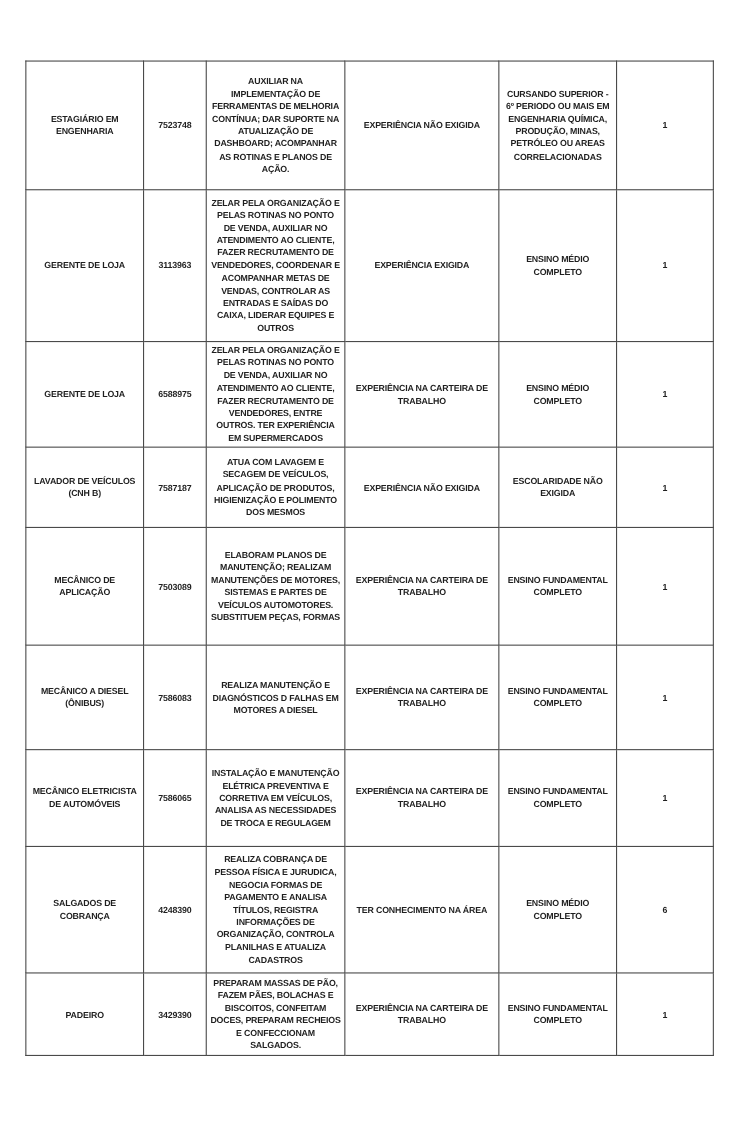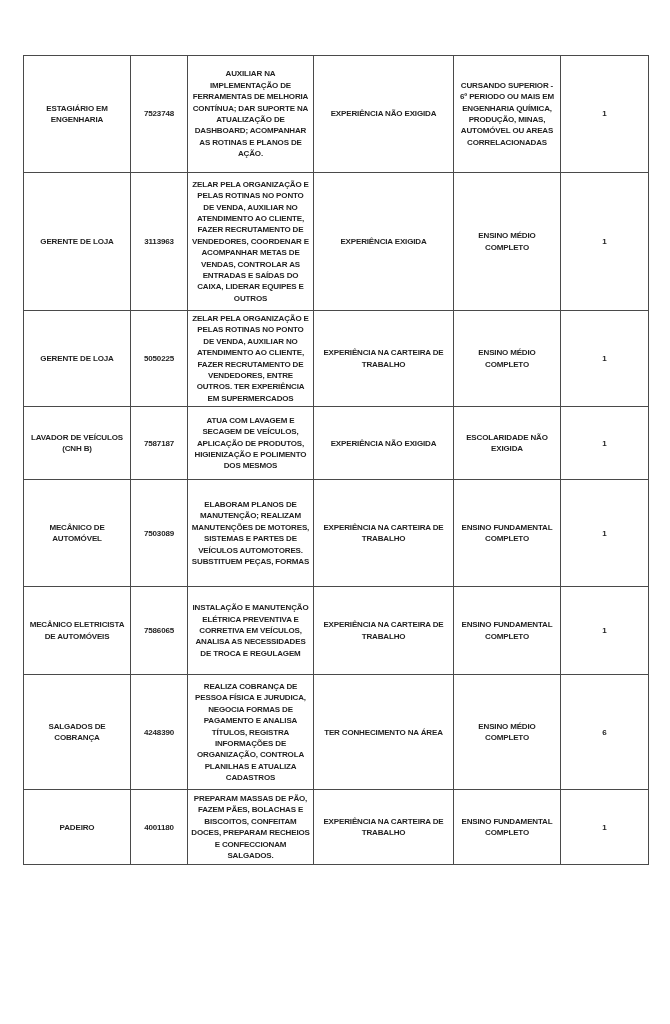--- a/index.html
+++ b/index.html
@@ -49,51 +49,59 @@
       <col style="width:140px">
       <col style="width:107px">
       <col style="width:88px">
     </colgroup>
     <tbody>
         <tr class="job-row" style="height: 117px;">
     <td>ESTAGIÁRIO EM ENGENHARIA</td>
     <td>7523748</td>
     <td>AUXILIAR NA IMPLEMENTAÇÃO DE FERRAMENTAS DE MELHORIA CONTÍNUA; DAR SUPORTE NA ATUALIZAÇÃO DE DASHBOARD; ACOMPANHAR AS ROTINAS E PLANOS DE AÇÃO.</td>
     <td>EXPERIÊNCIA NÃO EXIGIDA</td>
-    <td>CURSANDO SUPERIOR - 6º PERIODO OU MAIS EM ENGENHARIA QUÍMICA, PRODUÇÃO, MINAS, AUTOMÓVEL OU AREAS CORRELACIONADAS</td>
+    <td>CURSANDO SUPERIOR - 6º PERIODO OU MAIS EM ENGENHARIA QUÍMICA, PRODUÇÃO, MINAS, PETRÓLEO OU AREAS CORRELACIONADAS</td>
     <td>1</td>
   </tr>
         <tr class="job-row" style="height: 138px;">
     <td>GERENTE DE LOJA</td>
     <td>3113963</td>
     <td>ZELAR PELA ORGANIZAÇÃO E PELAS ROTINAS NO PONTO DE VENDA, AUXILIAR NO ATENDIMENTO AO CLIENTE, FAZER RECRUTAMENTO DE VENDEDORES, COORDENAR E ACOMPANHAR METAS DE VENDAS, CONTROLAR AS ENTRADAS E SAÍDAS DO CAIXA, LIDERAR EQUIPES E OUTROS</td>
     <td>EXPERIÊNCIA EXIGIDA</td>
     <td>ENSINO MÉDIO COMPLETO</td>
     <td>1</td>
   </tr>
         <tr class="job-row" style="height: 95px;">
     <td>GERENTE DE LOJA</td>
-    <td>5050225</td>
+    <td>6588975</td>
     <td>ZELAR PELA ORGANIZAÇÃO E PELAS ROTINAS NO PONTO DE VENDA, AUXILIAR NO ATENDIMENTO AO CLIENTE, FAZER RECRUTAMENTO DE VENDEDORES, ENTRE OUTROS. TER EXPERIÊNCIA EM SUPERMERCADOS</td>
     <td>EXPERIÊNCIA NA CARTEIRA DE TRABALHO</td>
     <td>ENSINO MÉDIO COMPLETO</td>
     <td>1</td>
   </tr>
         <tr class="job-row" style="height: 73px;">
     <td>LAVADOR DE VEÍCULOS (CNH B)</td>
     <td>7587187</td>
     <td>ATUA COM LAVAGEM E SECAGEM DE VEÍCULOS, APLICAÇÃO DE PRODUTOS, HIGIENIZAÇÃO E POLIMENTO DOS MESMOS</td>
     <td>EXPERIÊNCIA NÃO EXIGIDA</td>
     <td>ESCOLARIDADE NÃO EXIGIDA</td>
     <td>1</td>
   </tr>
         <tr class="job-row" style="height: 107px;">
-    <td>MECÂNICO DE AUTOMÓVEL</td>
+    <td>MECÂNICO DE APLICAÇÃO</td>
     <td>7503089</td>
     <td>ELABORAM PLANOS DE MANUTENÇÃO; REALIZAM MANUTENÇÕES DE MOTORES, SISTEMAS E PARTES DE VEÍCULOS AUTOMOTORES. SUBSTITUEM PEÇAS, FORMAS</td>
+    <td>EXPERIÊNCIA NA CARTEIRA DE TRABALHO</td>
+    <td>ENSINO FUNDAMENTAL COMPLETO</td>
+    <td>1</td>
+  </tr>
+        <tr class="job-row" style="height: 95px;">
+    <td>MECÂNICO A DIESEL (ÔNIBUS)</td>
+    <td>7586083</td>
+    <td>REALIZA MANUTENÇÃO E DIAGNÓSTICOS D FALHAS EM MOTORES A DIESEL</td>
     <td>EXPERIÊNCIA NA CARTEIRA DE TRABALHO</td>
     <td>ENSINO FUNDAMENTAL COMPLETO</td>
     <td>1</td>
   </tr>
         <tr class="job-row" style="height: 88px;">
     <td>MECÂNICO ELETRICISTA DE AUTOMÓVEIS</td>
     <td>7586065</td>
     <td>INSTALAÇÃO E MANUTENÇÃO ELÉTRICA PREVENTIVA E CORRETIVA EM VEÍCULOS, ANALISA AS NECESSIDADES DE TROCA E REGULAGEM</td>
     <td>EXPERIÊNCIA NA CARTEIRA DE TRABALHO</td>
     <td>ENSINO FUNDAMENTAL COMPLETO</td>
@@ -102,21 +110,21 @@
         <tr class="job-row" style="height: 115px;">
     <td>SALGADOS DE COBRANÇA</td>
     <td>4248390</td>
     <td>REALIZA COBRANÇA DE PESSOA FÍSICA E JURUDICA, NEGOCIA FORMAS DE PAGAMENTO E ANALISA TÍTULOS, REGISTRA INFORMAÇÕES DE ORGANIZAÇÃO, CONTROLA PLANILHAS E ATUALIZA CADASTROS</td>
     <td>TER CONHECIMENTO NA ÁREA</td>
     <td>ENSINO MÉDIO COMPLETO</td>
     <td>6</td>
   </tr>
         <tr class="job-row" style="height: 75px;">
     <td>PADEIRO</td>
-    <td>4001180</td>
+    <td>3429390</td>
     <td>PREPARAM MASSAS DE PÃO, FAZEM PÃES, BOLACHAS E BISCOITOS, CONFEITAM DOCES, PREPARAM RECHEIOS E CONFECCIONAM SALGADOS.</td>
     <td>EXPERIÊNCIA NA CARTEIRA DE TRABALHO</td>
     <td>ENSINO FUNDAMENTAL COMPLETO</td>
     <td>1</td>
   </tr>
       </tbody>
   </table>
 </div>
 
 </body></html>

